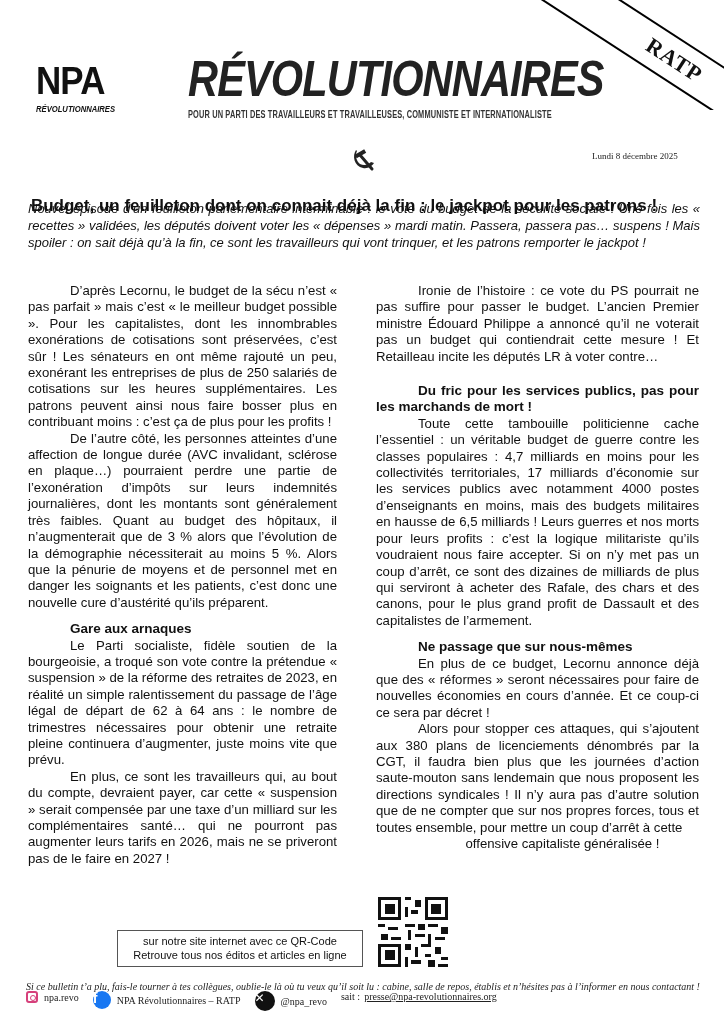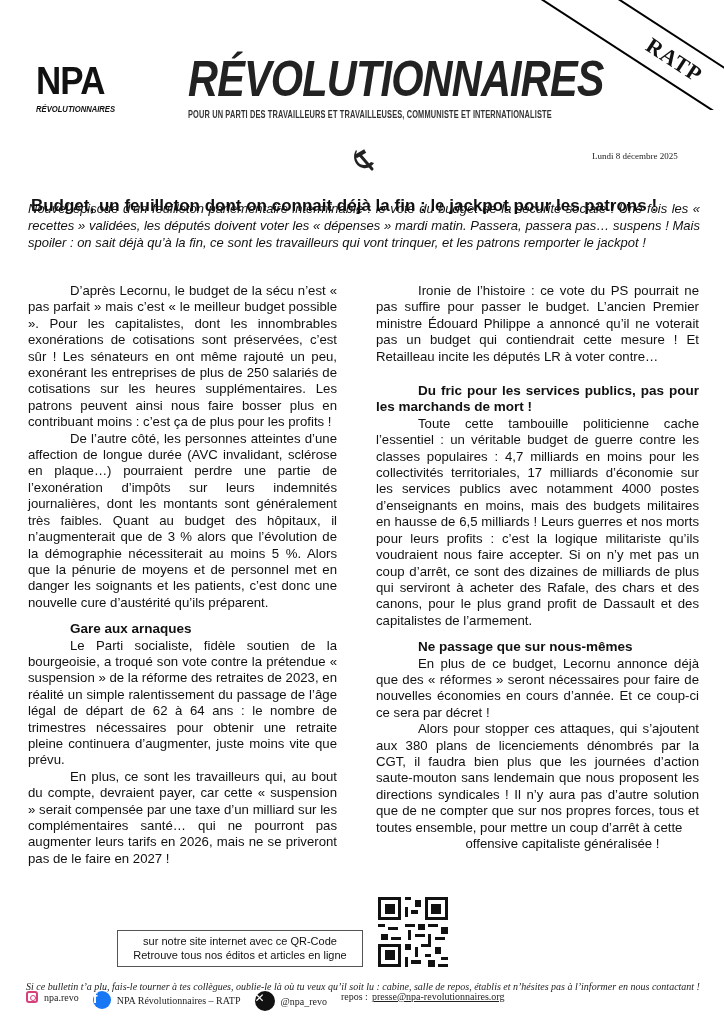--- a/index.html
+++ b/index.html
@@ -159,16 +159,16 @@
   </div>
   <div class="item">
     <span class="ic fb">f</span>
     <span>NPA Révolutionnaires – RATP</span>
   </div>
   <div class="item">
     <span class="ic xi">✕</span>
     <span>@npa_revo</span>
   </div>
   <div class="item">
-    <span style="margin-right:4px;">repos :</span>
+    <span style="margin-right:4px;">sait :</span>
     <span class="mail-link">presse@npa-revolutionnaires.org</span>
   </div>
 </div>
 
 </body></html>

